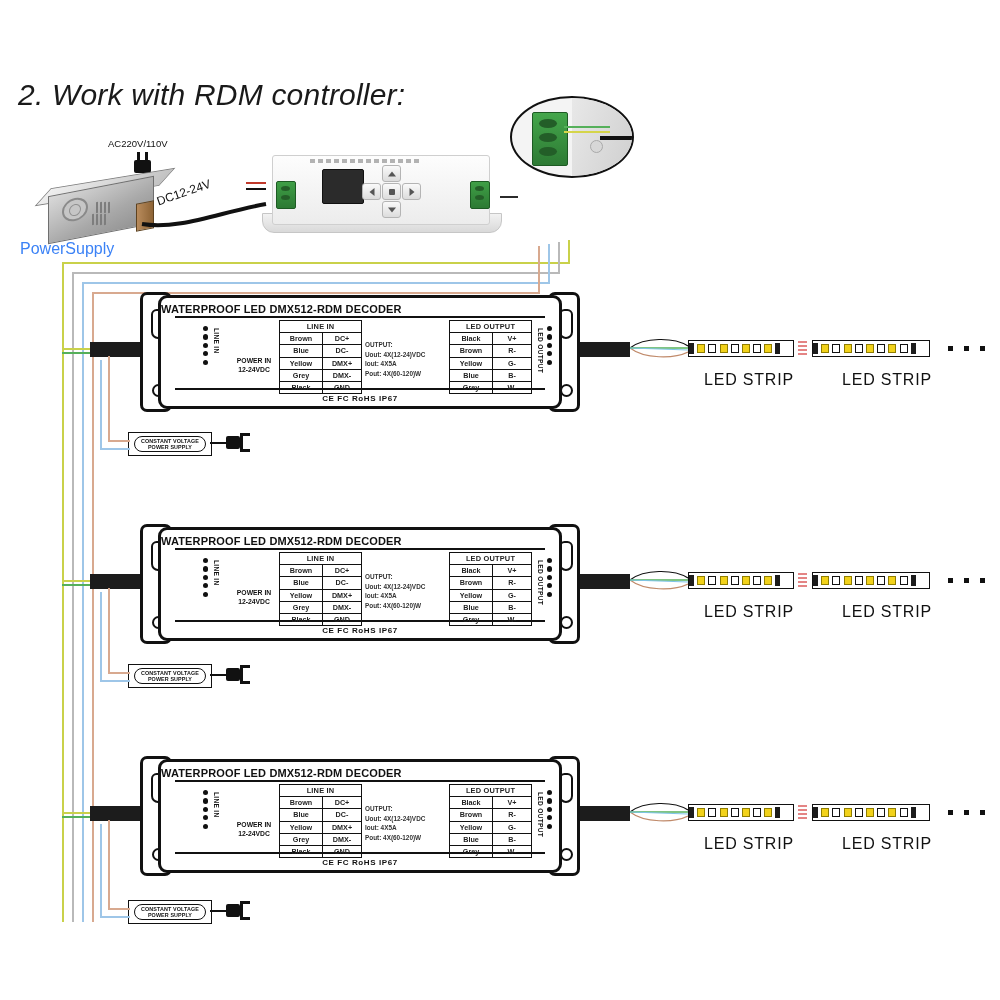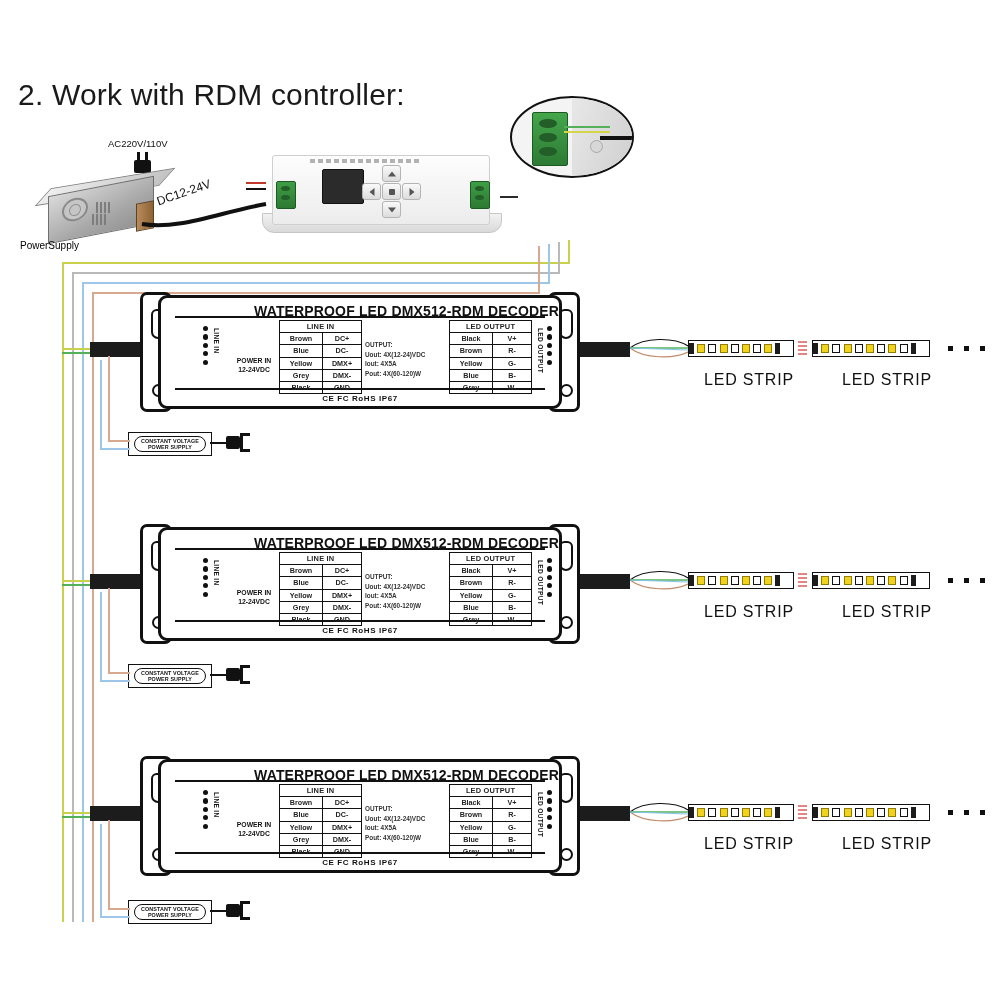--- a/index.html
+++ b/index.html
@@ -1,19 +1,19 @@
 <!DOCTYPE html>
 <html><head>
 <meta charset="utf-8">
 <style>
   html,body{margin:0;padding:0;background:#fff;}
   body{width:1000px;height:1000px;position:relative;overflow:hidden;
        font-family:"Liberation Sans",sans-serif;color:#111;}
   .abs{position:absolute;}
-  .ttl{left:18px;top:78px;font-size:30px;letter-spacing:.2px;color:#1a1a1a;}
+  .ttl{left:18px;top:78px;font-size:30px;letter-spacing:.2px;color:#1a1a1a;font-style:italic;}
 
   
   .wire{position:absolute;background:#111;}
   .w-gy{background:#c9d14a;}      
   .w-gr{background:#55b05a;}       
   .w-bl{background:#9ec6e8;}       
   .w-br{background:#d8a98f;}       
   .w-gray{background:#b9b9b9;}
 
   
@@ -24,21 +24,21 @@
   .psu .top{position:absolute;left:4px;top:0px;width:104px;height:16px;
      background:linear-gradient(100deg,#efefef,#c2c2c2);
      transform:skewX(-42deg) skewY(-11deg);border:1px solid #7a7a7a;}
   .psu .fan{position:absolute;left:14px;top:20px;width:22px;height:19px;
      border-radius:50%;border:2px solid #8a8a8a;background:#c6c6c6;transform:skewY(-11deg);}
   .psu .fan:after{content:"";position:absolute;left:5px;top:4px;width:10px;height:10px;
      border-radius:50%;border:1px solid #909090;}
   .vent{position:absolute;width:1.6px;height:11px;background:#7d7d7d;transform:skewY(-11deg);}
   .psu .term{position:absolute;left:88px;top:24px;width:16px;height:26px;
      background:linear-gradient(90deg,#b88b5c,#8d6335);transform:skewY(-11deg);border:1px solid #5e421f;}
-  .psu-lbl{left:20px;top:240px;font-size:10px;color:#000000;}
+  .psu-lbl{left:20px;top:240px;font-size:16px;color:#3b82f6;}
 
   
   .ac-lbl{left:108px;top:138px;font-size:9.5px;}
   .dc-lbl{left:155px;top:195px;font-size:12px;transform:rotate(-19deg);transform-origin:left top;}
 
   
   .plug{position:absolute;}
   .plug .pin{position:absolute;width:2.5px;height:9px;background:#111;}
   .plug .hd{position:absolute;width:17px;height:13px;background:#111;border-radius:2px;}
 
@@ -82,22 +82,22 @@
   .dec{position:absolute;width:440px;height:120px;}
   .dec .bracketL,.dec .bracketR{position:absolute;top:0;width:32px;height:120px;
      border:3px solid #111;border-radius:7px;background:#fff;box-sizing:border-box;}
   .dec .bracketL{left:0;} .dec .bracketR{right:0;}
   .dec .kh{position:absolute;left:8px;top:14px;width:14px;height:30px;border:2.5px solid #111;
      border-radius:8px 8px 10px 10px;box-sizing:border-box;}
   .dec .rh{position:absolute;left:9px;bottom:12px;width:13px;height:13px;border:2.5px solid #111;
      border-radius:50%;box-sizing:border-box;}
   .dec .bodyBox{position:absolute;left:18px;top:3px;width:404px;height:114px;
      border:3px solid #111;border-radius:9px;background:#fff;box-sizing:border-box;}
-  .dec .hdr{position:absolute;left:0;right:0;top:5px;text-align:right;
-     font-size:14px;font-weight:bold;letter-spacing:.15px;}
+  .dec .hdr{position:absolute;left:0;right:0;top:5px;text-align:left;
+     font-size:11px;font-weight:bold;letter-spacing:.15px;}
   .dec .cert{position:absolute;left:0;right:0;bottom:3px;text-align:center;
      font-size:8px;font-weight:bold;letter-spacing:.6px;}
   .dec .lineTop{position:absolute;left:14px;right:14px;top:18px;height:1.6px;background:#111;}
   .dec .lineBot{position:absolute;left:14px;right:14px;bottom:16px;height:1.6px;background:#111;}
   .dec .cable{position:absolute;height:15px;background:#1c1c1c;}
 
   .tbl{position:absolute;border-collapse:collapse;}
   .tbl td{border:1.1px solid #111;font-size:7.2px;text-align:center;height:11.2px;
      padding:0;line-height:11.2px;font-weight:bold;color:#222;}
   .tbl td.w1{width:42px;} .tbl td.w2{width:38px;}

